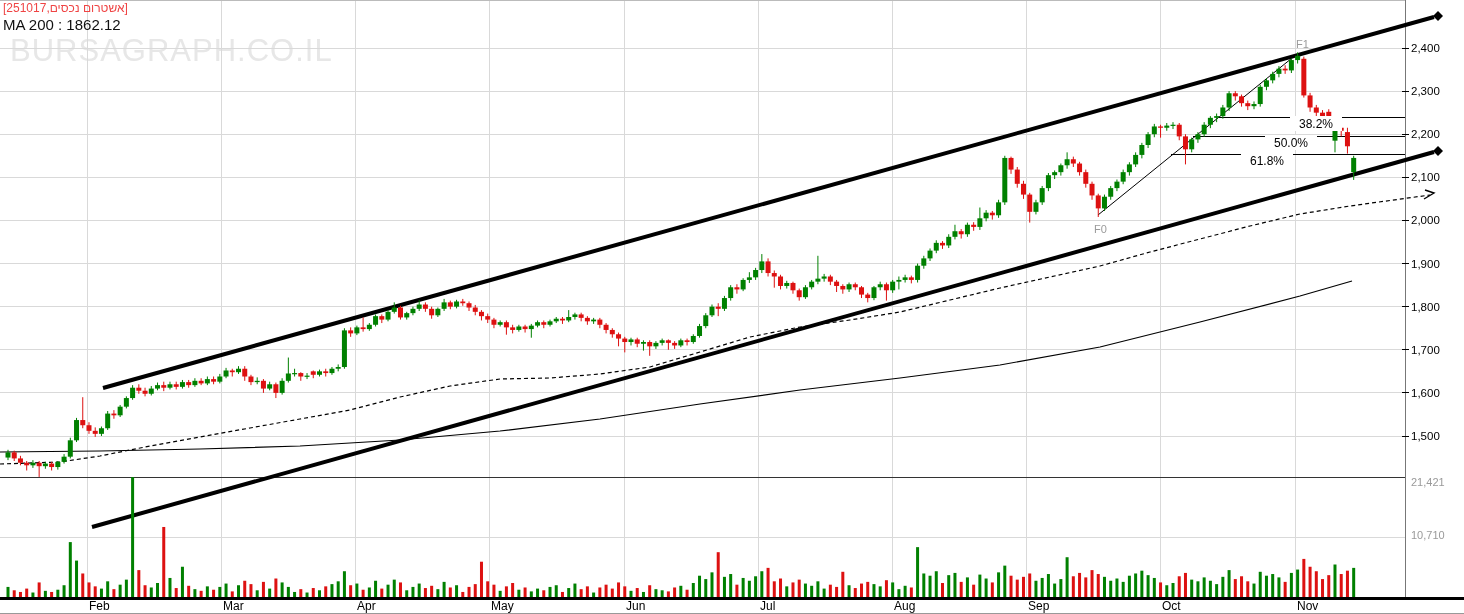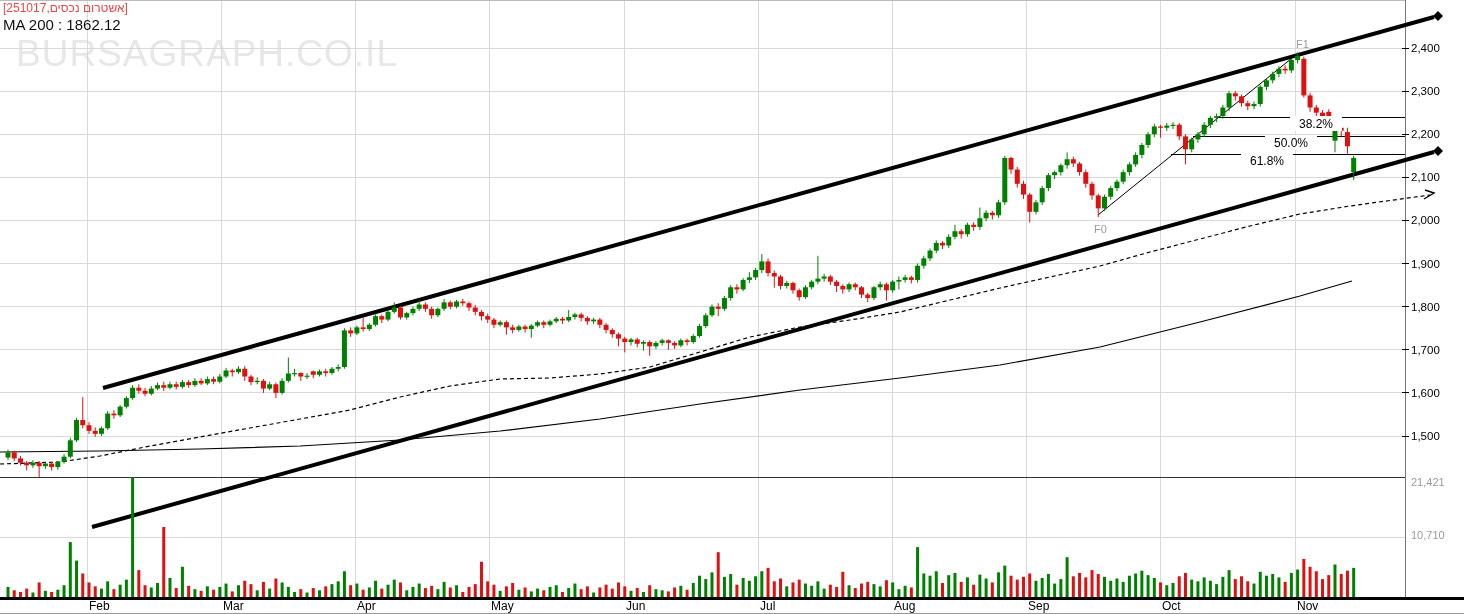--- a/index.html
+++ b/index.html
@@ -2,21 +2,21 @@
 <html><head>
 <meta charset="utf-8">
 <style>
   html,body{margin:0;padding:0;background:#ffffff;}
   #app{position:relative;width:1464px;height:614px;background:#ffffff;overflow:hidden;
        font-family:"Liberation Sans", sans-serif;}
   #chart-svg{position:absolute;left:0;top:0;}
   .hdr{position:absolute;white-space:nowrap;}
   #symbol-title{left:3px;top:1px;font-size:12px;color:#ef4444;}
   #ma-readout{left:3px;top:16px;font-size:15px;color:#111111;}
-  #watermark{left:16px;top:33px;font-size:37px;letter-spacing:1px;color:#e7e7e7;z-index:0;}
+  #watermark{left:10px;top:33px;font-size:31px;letter-spacing:1px;color:#e7e7e7;z-index:0;}
   svg text{font-family:"Liberation Sans", sans-serif;}
   .axis-price{font-size:11.5px;fill:#000000;}
   .axis-vol{font-size:11px;fill:#9a9a9a;}
   .axis-month{font-size:12px;fill:#000000;}
   .fib-label{font-size:12px;fill:#000000;}
   .fpt-label{font-size:11px;fill:#9a9a9a;}
 </style>
 </head>
 <body>
 

